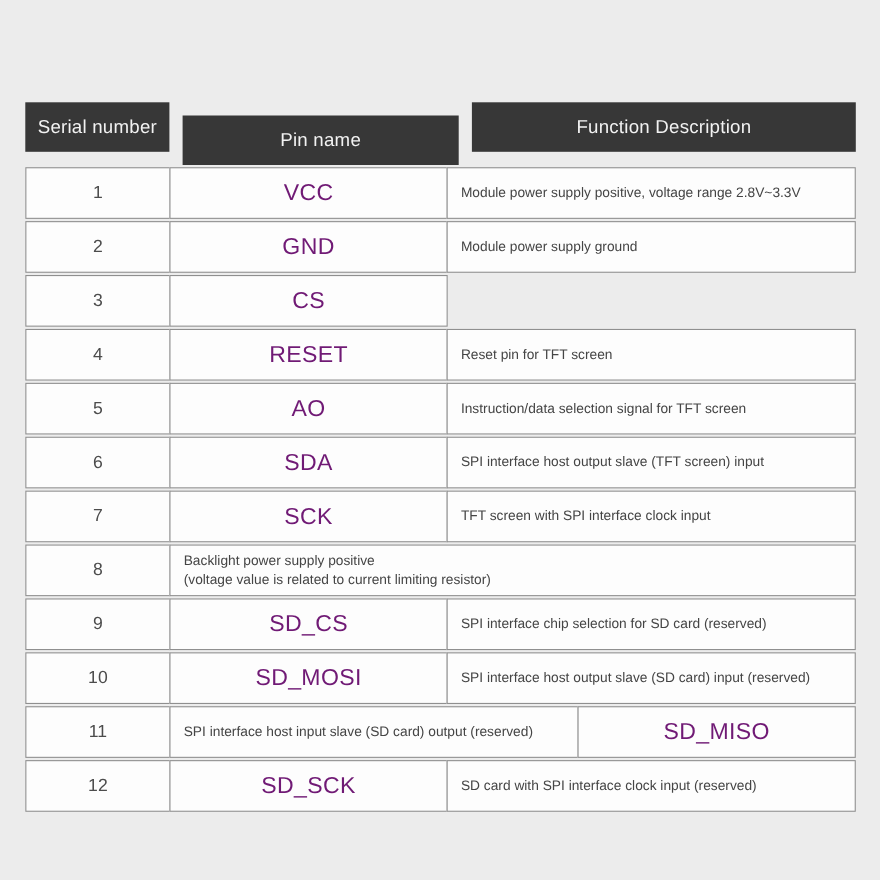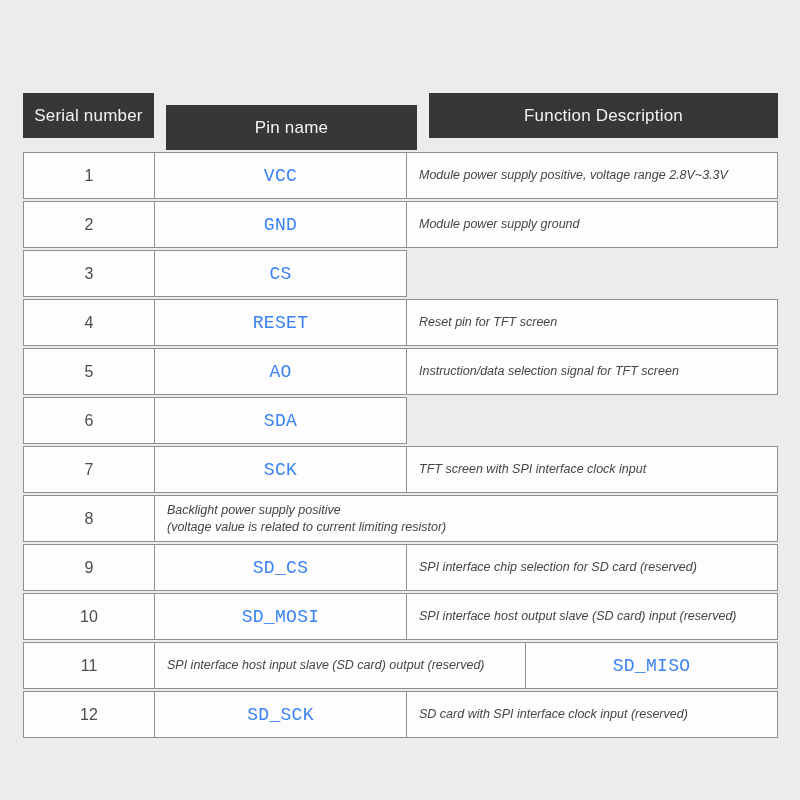--- a/index.html
+++ b/index.html
@@ -62,34 +62,32 @@
   .td.c1 {
     width: 132px;
     justify-content: center;
     font-size: 16px;
     color: #4c4c4c;
   }
   .td.c2 {
     width: 253px;
     margin-left: -1px;
     justify-content: center;
-    font-size: 18px;
-    color: #3b82f6;
+    font-size: 21px;
+    color: #701a75;
     letter-spacing: 0.3px;
-    font-family: Liberation Mono, monospace;
   }
   .td.c3 {
     flex: 1;
     margin-left: -1px;
     justify-content: flex-start;
     padding: 5px 8px 5px 12px;
     font-size: 12.5px;
     line-height: 1.32;
     white-space: pre-line;
-    font-style: italic;
   }
 </style>
 </head>
 <body>
 
 <div class="pin-table">
   <div class="thead">
     <div class="th c1">Serial number</div>
     <div class="th c2">Pin name</div>
     <div class="th c3">Function Description</div>
@@ -120,20 +118,21 @@
 
   <div class="trow">
     <div class="td c1">5</div>
     <div class="td c2">AO</div>
     <div class="td c3">Instruction/data selection signal for TFT screen</div>
   </div>
 
   <div class="trow">
     <div class="td c1">6</div>
     <div class="td c2">SDA</div>
+    <div class="td c3">SPI interface host output slave (TFT screen) input</div>
   </div>
 
   <div class="trow">
     <div class="td c1">7</div>
     <div class="td c2">SCK</div>
     <div class="td c3">TFT screen with SPI interface clock input</div>
   </div>
 
   <div class="trow">
     <div class="td c1">8</div>

